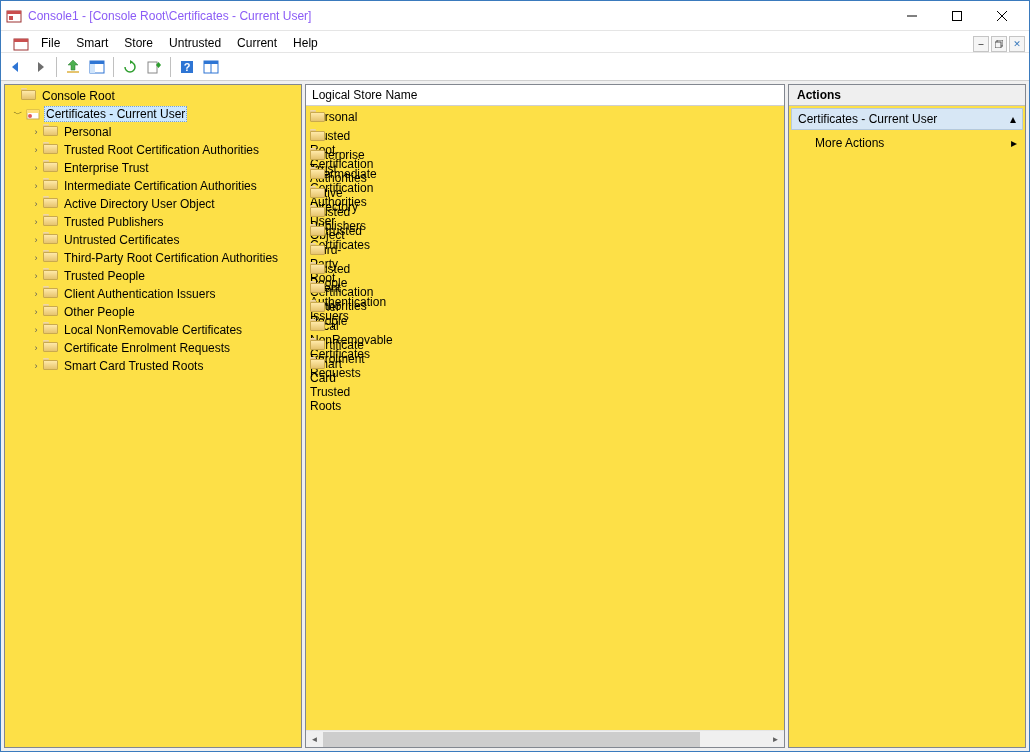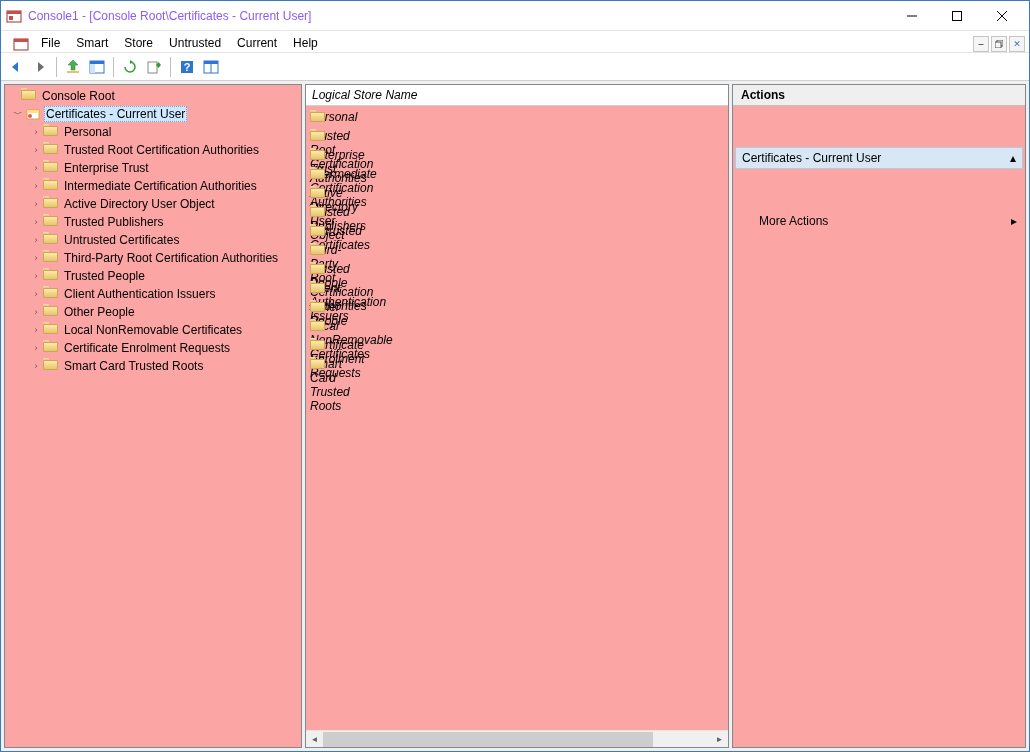--- a/index.html
+++ b/index.html
@@ -10,24 +10,24 @@
 .titlebar .wincontrols { display: flex; }
 .titlebar .wincontrols div { width: 45px; height: 29px; display: flex; align-items: center; justify-content: center; cursor: default; }
 .menubar { height: 22px; display: flex; align-items: flex-end; padding: 0 12px; border-bottom: 1px solid #e5e5e5; position: relative; }
 .menubar .menu-item { padding: 2px 8px; cursor: default; }
 .menubar .mdi-controls { position: absolute; right: 4px; display: flex; gap: 2px; }
 .menubar .mdi-controls div { width: 16px; height: 16px; border: 1px solid #c5c5c5; display: flex; align-items: center; justify-content: center; font-size: 9px; cursor: default; background: #f5f5f5; }
 .toolbar { height: 28px; display: flex; align-items: center; padding: 2px 4px; gap: 2px; border-bottom: 1px solid #d0d0d0; background: #fff; }
 .toolbar .tb-btn { width: 22px; height: 22px; display: flex; align-items: center; justify-content: center; border: 1px solid transparent; }
 .toolbar .sep { width: 1px; height: 20px; background: #c0c0c0; margin: 0 3px; }
 .workspace { flex: 1; display: flex; padding: 3px; gap: 3px; background: #f0f0f0; overflow: hidden; }
-.pane { background: #fca5a5; border: 1px solid #828790; display: flex; flex-direction: column; overflow: hidden; }
+.pane { background: #fde047; border: 1px solid #828790; display: flex; flex-direction: column; overflow: hidden; }
 .tree-pane { width: 298px; }
-.list-pane { flex: 1; font-style: italic; }
-.actions-pane { width: 294px; gap: 39px; }
+.list-pane { flex: 1; }
+.actions-pane { width: 238px; }
 .tree { padding: 2px; overflow: auto; flex: 1; }
 .tree-row { display: flex; align-items: center; height: 18px; padding-right: 4px; white-space: nowrap; }
 .tree-row .pad { display: inline-block; }
 .tree-row .expander { width: 14px; text-align: center; font-size: 9px; color: #5a5a5a; cursor: default; }
 .tree-row .expander.open { color: #000; }
 .tree-row .node-icon { width: 16px; height: 16px; margin-right: 3px; }
 .tree-row .label { padding: 0 2px; }
 .tree-row.selected .label { background: #cde8ff; border: 1px dotted #7da2ce; padding: 0 1px; }
 .list-header { height: 21px; border-bottom: 1px solid #d0d0d0; display: flex; align-items: center; padding-left: 6px; font-size: 12px; background: #fff; }
 .list-body { flex: 1; overflow: auto; padding: 2px 0; }

